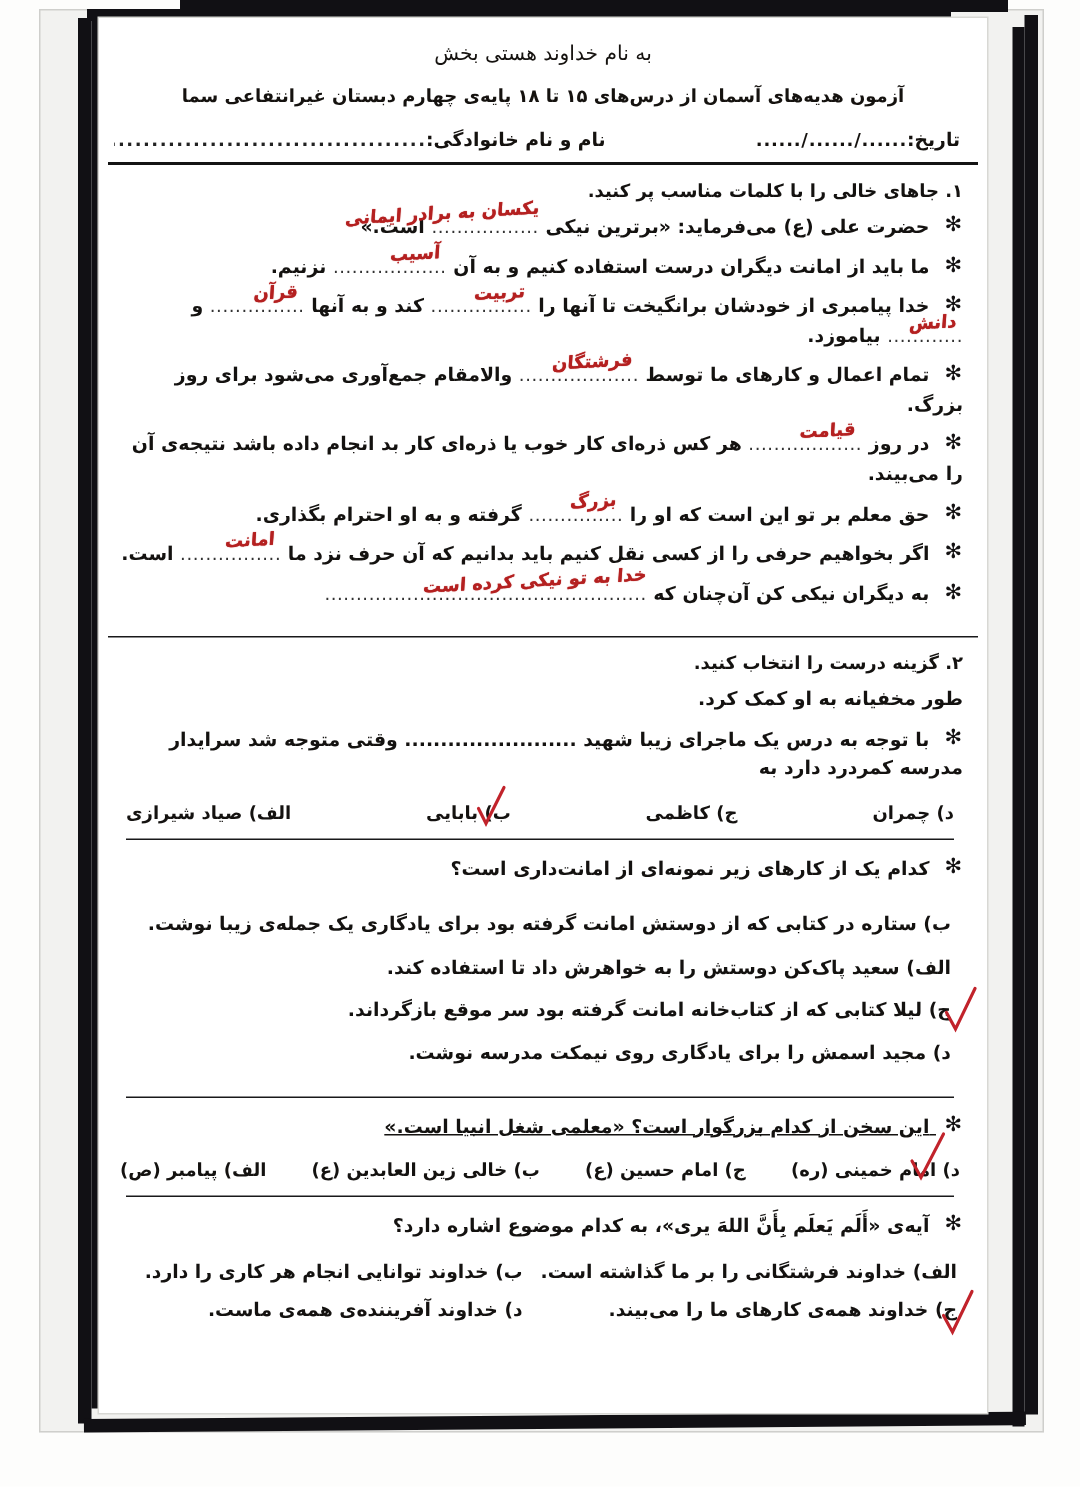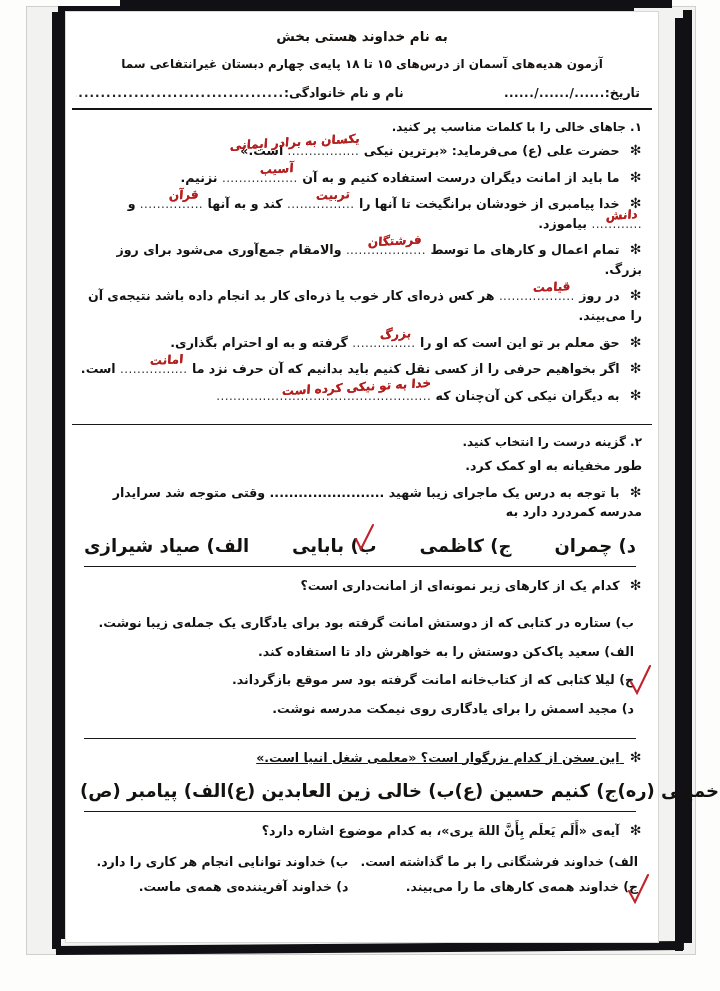--- a/index.html
+++ b/index.html
@@ -74,21 +74,21 @@
     padding: 0;
   }
 
   
   .head-block {
     text-align: center;
     padding-top: 16px;
   }
   .bismillah {
     font-size: 13.5px;
-    font-weight: bold;
+    font-weight: normal;
     color: #15120f;
     letter-spacing: 0;
     margin-bottom: 13px;
   }
   .exam-title {
     font-size: 12px;
     font-weight: bold;
     color: #15120f;
     margin-bottom: 14px;
   }
@@ -197,21 +197,21 @@
     pointer-events: none;
   }
   .ans.wide { right: 0; }
 
   
   .opts-row {
     display: flex;
     flex-direction: row-reverse;
     justify-content: space-between;
     direction: rtl;
-    font-size: 18px;
+    font-size: 12px;
     font-weight: bold;
     color: #141210;
     padding: 6px 6px 2px 6px;
   }
   .opts-row .opt {
     position: relative;
     white-space: nowrap;
   }
   .opts-row.four-narrow { padding-left: 2px; padding-right: 2px; }
 
@@ -455,21 +455,21 @@
           <div class="opt">
             <span>الف)</span>
             <span>پیامبر (ص)</span>
           </div>
           <div class="opt">
             <span>ب)</span>
             <span>خالی زین العابدین (ع)</span>
           </div>
           <div class="opt">
             <span>ج)</span>
-            <span>کنیم حسین (ع)</span>
+            <span>امام حسین (ع)</span>
           </div>
           <div class="opt">
             <span class="tick" style="right:4px; top:-19px; width:34px; height:36px;">
               <svg viewBox="0 0 34 36">
                   <path d="M27 2 L12 31 L6 20" fill="none" stroke="#c1232b" stroke-width="2.1" stroke-linecap="round"></path>
                 </svg>
             </span>
             <span>د)</span>
             <span>امام خمینی (ره)</span>
           </div>

